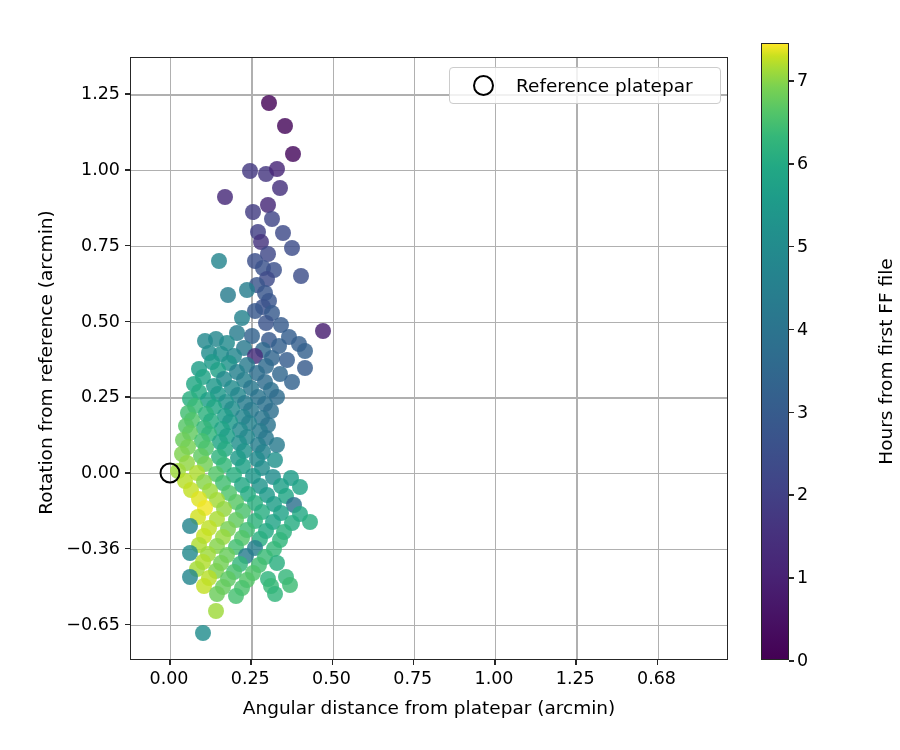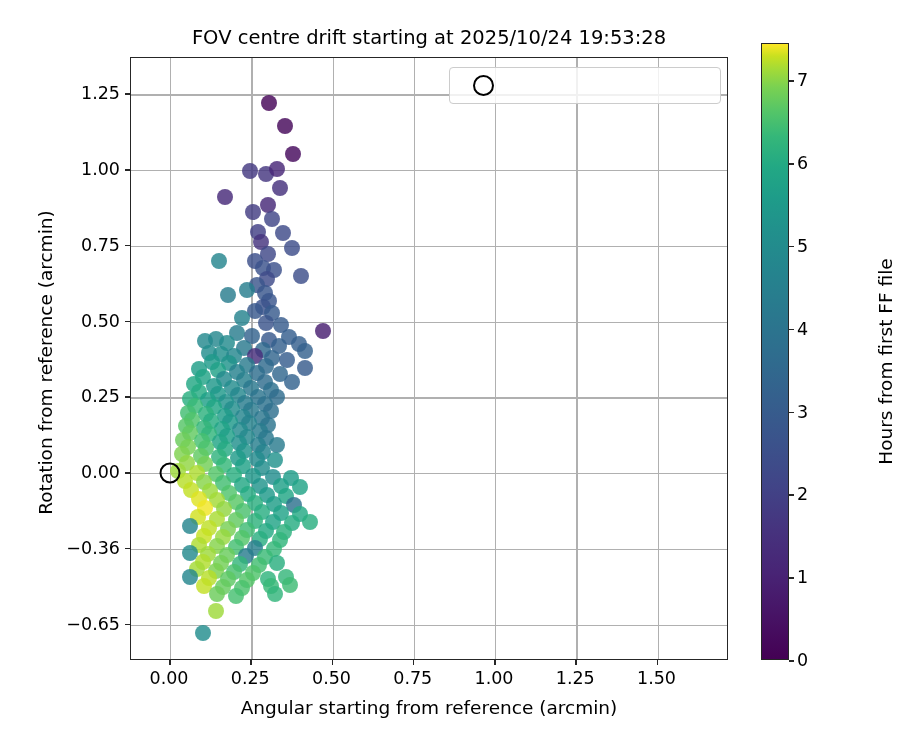--- a/index.html
+++ b/index.html
@@ -208,21 +208,20 @@
     color: #000000;
     transform: rotate(-90deg);
     white-space: nowrap;
   }
 </style>
 </head>
 <body>
 
 <div id="figure">
 
-  <div id="chart-title">FOV centre drift starting at 2025/10/24 19:53:28</div>
 
   <div id="plot-area">
     <div id="gridlines-v">
         <div class="gridline-v" style="left: 39px;"></div>
         <div class="gridline-v" style="left: 120.25px;"></div>
         <div class="gridline-v" style="left: 201.5px;"></div>
         <div class="gridline-v" style="left: 282.75px;"></div>
         <div class="gridline-v" style="left: 364px;"></div>
         <div class="gridline-v" style="left: 445.25px;"></div>
         <div class="gridline-v" style="left: 526.5px;"></div>
@@ -463,21 +462,21 @@
       <div class="ticklabel-x" style="left: 250.25px;">0.25</div>
       <div class="tick-x" style="left: 331.5px;"></div>
       <div class="ticklabel-x" style="left: 331.5px;">0.50</div>
       <div class="tick-x" style="left: 412.75px;"></div>
       <div class="ticklabel-x" style="left: 412.75px;">0.75</div>
       <div class="tick-x" style="left: 494px;"></div>
       <div class="ticklabel-x" style="left: 494px;">1.00</div>
       <div class="tick-x" style="left: 575.25px;"></div>
       <div class="ticklabel-x" style="left: 575.25px;">1.25</div>
       <div class="tick-x" style="left: 656.5px;"></div>
-      <div class="ticklabel-x" style="left: 656.5px;">1.50</div>
+      <div class="ticklabel-x" style="left: 656.5px;">0.68</div>
     </div>
   <div id="ticks-y">
       <div class="tick-y" style="top: 623.638px;"></div>
       <div class="ticklabel-y" style="top: 623.638px;">
         <span>−0.65</span>
       </div>
       <div class="tick-y" style="top: 547.884px;"></div>
       <div class="ticklabel-y" style="top: 547.884px;">
         <span>−0.36</span>
       </div>
@@ -500,27 +499,28 @@
       <div class="tick-y" style="top: 169.116px;"></div>
       <div class="ticklabel-y" style="top: 169.116px;">
         <span>1.00</span>
       </div>
       <div class="tick-y" style="top: 93.3618px;"></div>
       <div class="ticklabel-y" style="top: 93.3618px;">
         <span>1.25</span>
       </div>
     </div>
 
-  <div id="xlabel">Angular starting from reference (arcmin)</div>
+  <div id="xlabel">Angular distance from platepar (arcmin)</div>
   <div id="ylabel">Rotation from reference (arcmin)</div>
 
   <div id="legend">
     <div id="legend-marker-wrap">
       <div id="legend-marker"></div>
     </div>
+    <div id="legend-label">Reference platepar</div>
   </div>
 
   <div id="colorbar">
     <div id="colorbar-gradient"></div>
   </div>
   <div id="cb-ticks">
       <div class="cb-tick" style="top: 660px;"></div>
       <div class="cb-ticklabel" style="top: 660px;">0</div>
       <div class="cb-tick" style="top: 577.181px;"></div>
       <div class="cb-ticklabel" style="top: 577.181px;">1</div>

